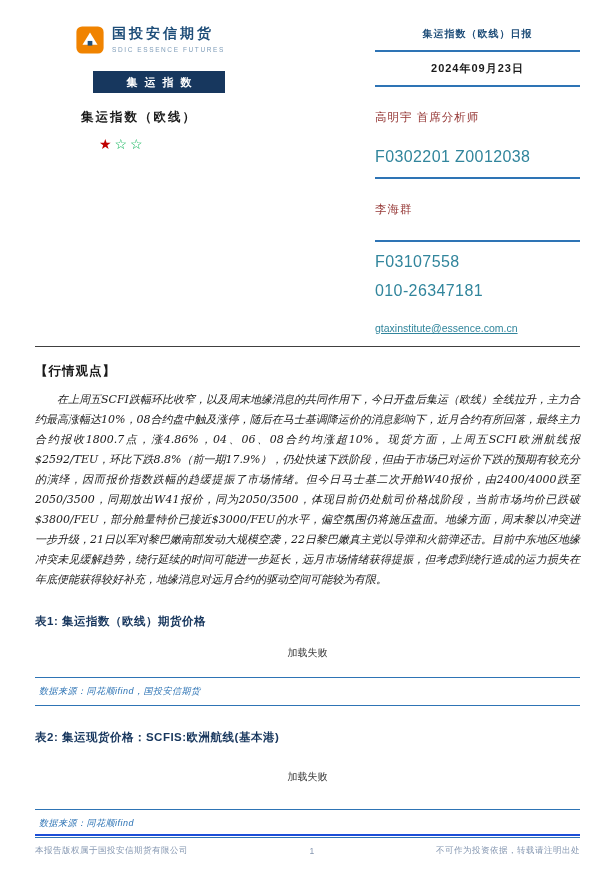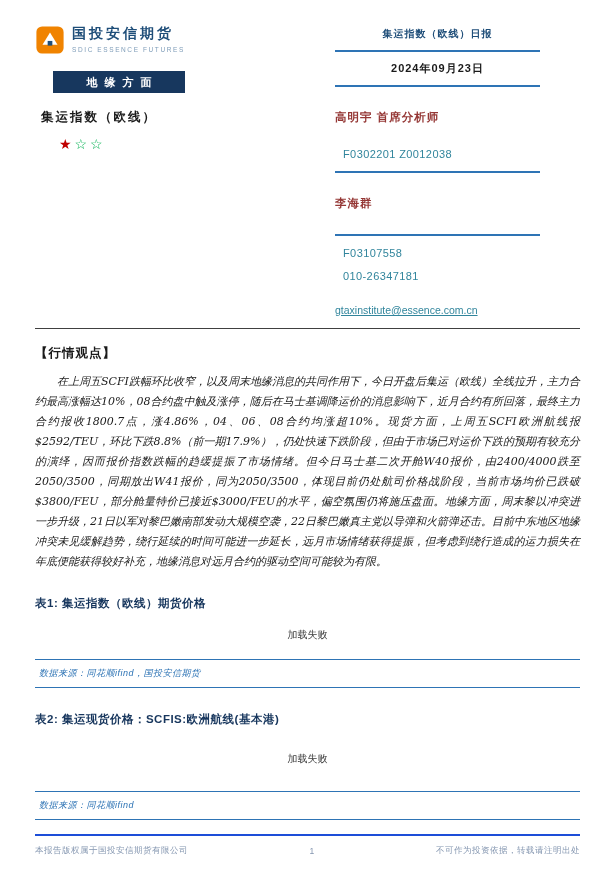--- a/index.html
+++ b/index.html
@@ -10,21 +10,21 @@
     height: 870px;
     margin: 0 auto;
     background: #ffffff;
     padding: 25px 35px 0;
     font-family: "Liberation Sans", sans-serif;
     color: #1a1a1a;
     overflow: hidden;
   }
 
   
-  .header { display: flex; justify-content: flex-start; align-items: flex-start; }
+  .header { display: flex; justify-content: flex-end; align-items: flex-start; }
   .header-left  { width: 300px; }
   .header-right { width: 205px; padding-top: 2px; }
 
   .logo-row { display: flex; align-items: flex-start; gap: 7px; }
   .logo-mark { width: 30px; height: 30px; flex: 0 0 auto; }
   .logo-cn { color: #1F4E79; font-weight: bold; font-size: 14px; letter-spacing: 3px; }
   .logo-en { color: #7F9DB9; font-size: 6.5px; letter-spacing: 1.6px; margin-top: 3px; }
 
   .rating-box {
     margin: 16px 0 0 18px;
@@ -35,22 +35,22 @@
     display: flex; align-items: center; justify-content: center;
   }
   .product-name { margin: 16px 0 0 6px; font-weight: bold; font-size: 12.5px; letter-spacing: 2px; }
   .stars { margin: 10px 0 0 24px; font-size: 14px; letter-spacing: 3px; }
   .star-filled { color: #C00000; }
   .star-empty  { color: #00B050; }
 
   .report-title { color: #1F4E79; font-weight: bold; font-size: 10px; letter-spacing: 1px; text-align: center; }
   .hr-blue { border: none; border-top: 2px solid #2E74B5; margin: 9px 0; }
   .report-date { text-align: center; font-weight: bold; font-size: 11px; letter-spacing: 1px; }
-  .analyst-name { color: #953735; font-weight: bold; font-size: 11.5px; letter-spacing: 1px; margin: 23px 0; }
-  .analyst-code { color: #31859C; font-size: 11px; letter-spacing: 0.4px; margin: 11px 8px; }
+  .analyst-name { color: #953735; font-weight: normal; font-size: 11.5px; letter-spacing: 1px; margin: 23px 0; }
+  .analyst-code { color: #31859C; font-size: 16px; letter-spacing: 0.4px; margin: 11px 0; }
   .analyst-email { color: #31859C; font-size: 10.5px; text-decoration: underline; margin: 11px 0 2px; display: inline-block; }
 
   .header-sep { border: none; border-top: 1px solid #404040; margin: 10px 0 0; }
 
   
   .section-title { margin-top: 16px; font-weight: bold; font-size: 12.5px; letter-spacing: 1px; }
   .para {
     margin: 10px 0 0;
     font-family: "DejaVu Serif", serif;
     font-style: italic;
@@ -102,21 +102,21 @@
           <rect x="1.5" y="1.5" width="29" height="29" rx="6" fill="#F08300"></rect>
           <path d="M8 21 L16 8 L24 21 Z" fill="#ffffff"></path>
           <rect x="13.5" y="17" width="5" height="5" fill="#1F4E79"></rect>
         </svg>
         <div class="logo-text">
           <div class="logo-cn">国投安信期货</div>
           <div class="logo-en">SDIC ESSENCE FUTURES</div>
         </div>
       </div>
 
-      <div class="rating-box">地缘方面</div>
+      <div class="rating-box">集运指数</div>
       <div class="product-name">集运指数（欧线）</div>
       <div class="stars">
         <span class="star-filled">★</span><span class="star-empty">☆☆</span>
       </div>
     </div>
 
     <div class="header-right">
       <div class="report-title">集运指数（欧线）日报</div>
       <hr class="hr-blue">
       <div class="report-date">2024年09月23日</div>

